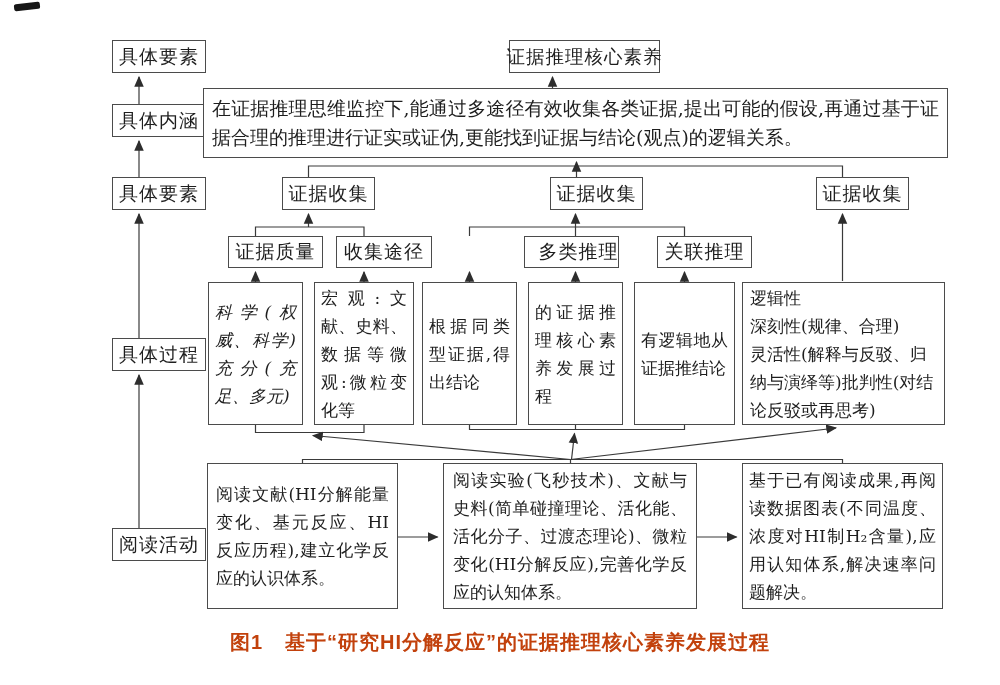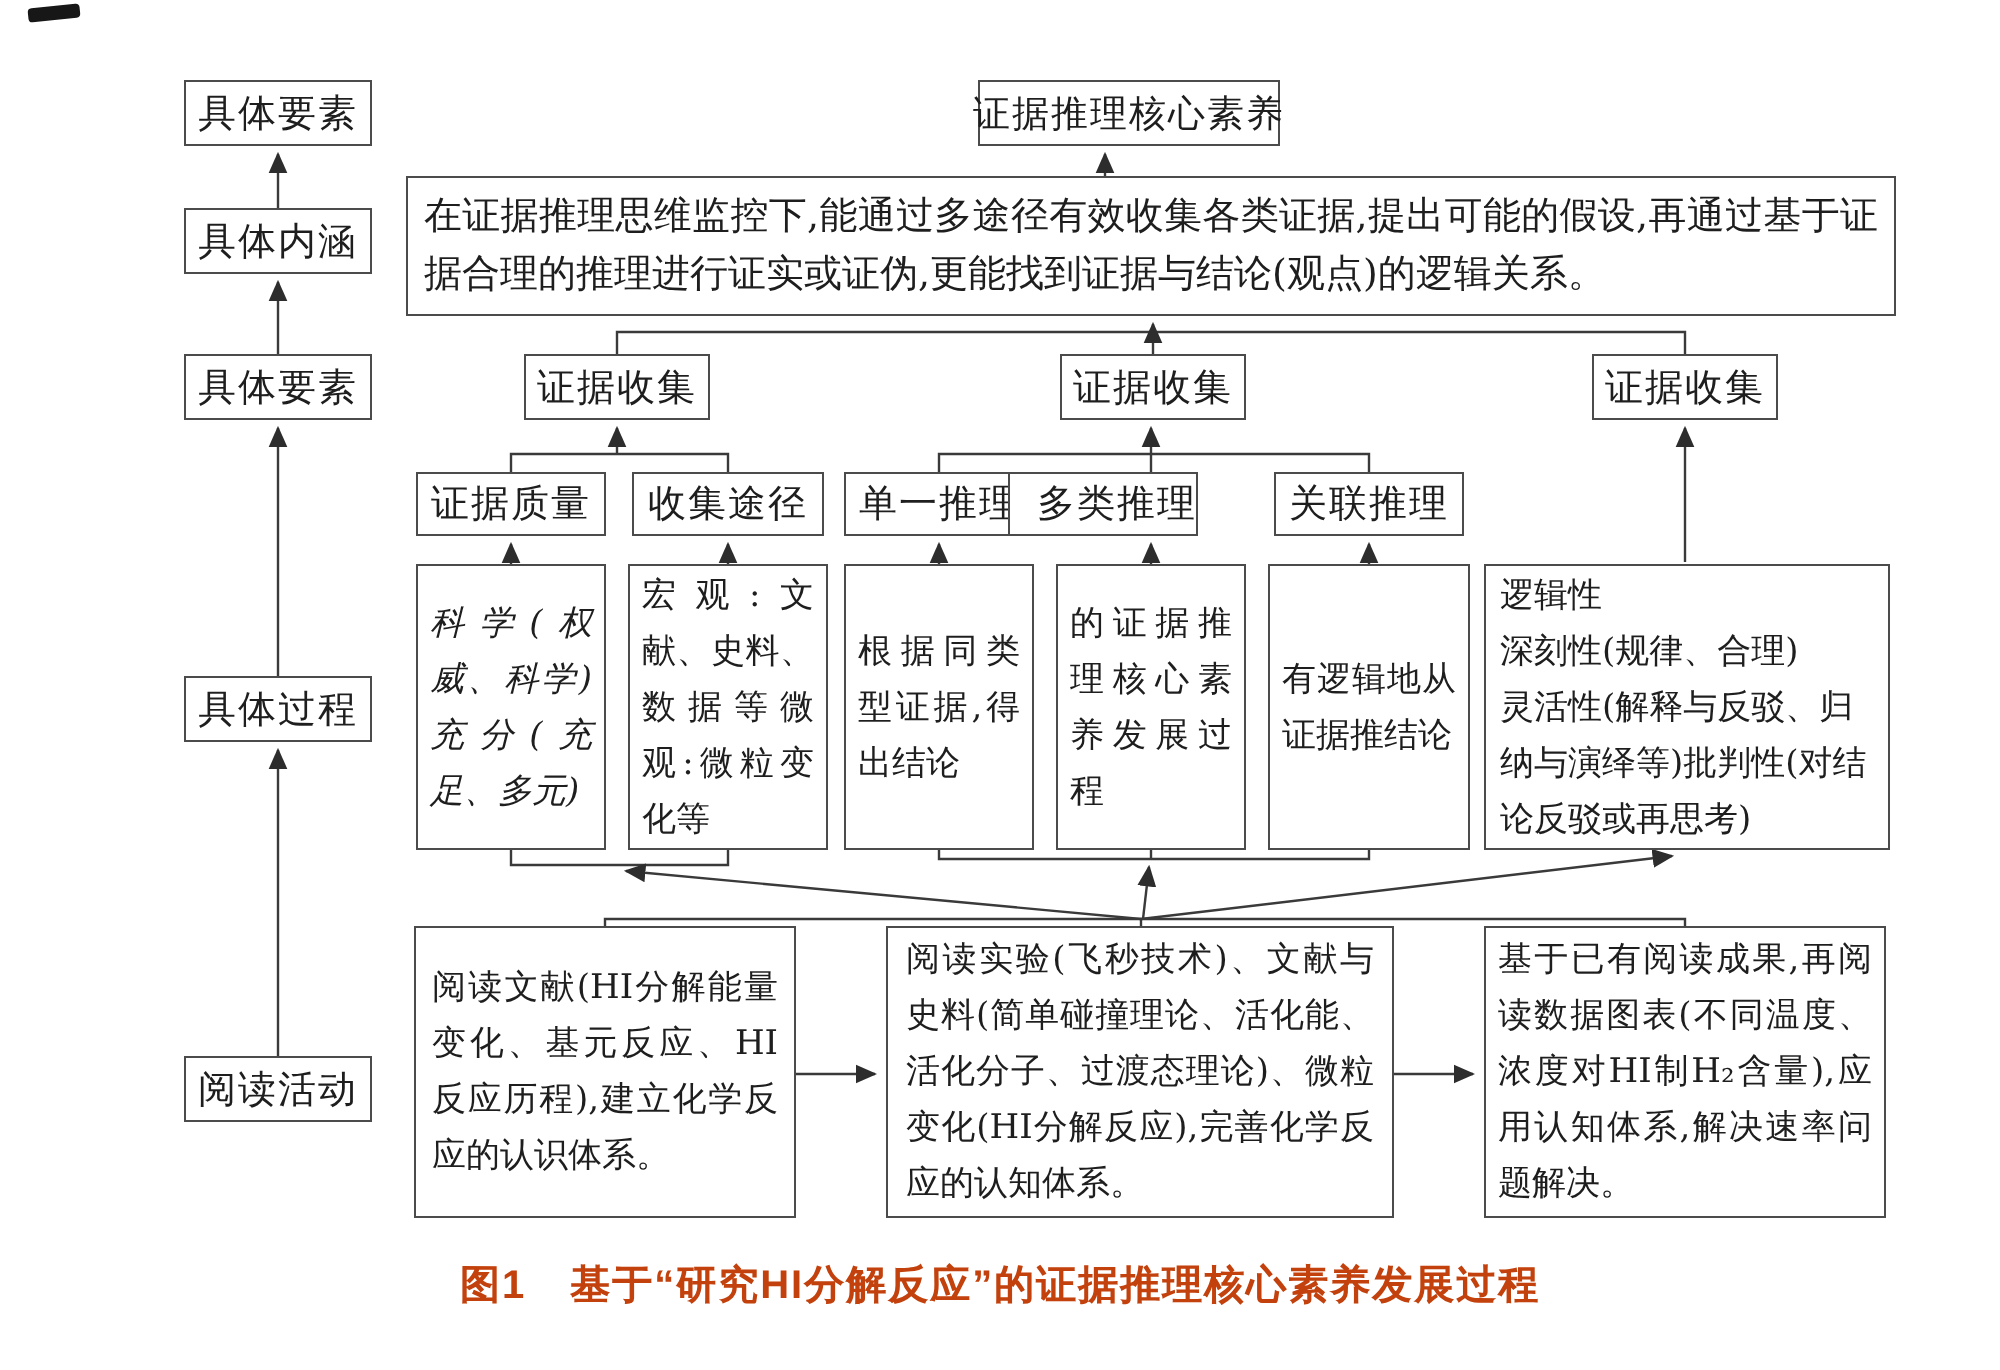--- a/index.html
+++ b/index.html
@@ -5,21 +5,21 @@
   html,body{margin:0;padding:0;background:#fff;}
   .stage{
     position:relative;width:1000px;height:685px;background:#fff;overflow:hidden;
     font-family:"DejaVu Serif","Liberation Serif",serif;color:#1e1e1e;
   }
   .box{
     position:absolute;box-sizing:border-box;border:1.3px solid #4b4b4b;background:#fff;
   }
   .lbl{
     display:flex;align-items:center;justify-content:center;
-    font-size:19px;letter-spacing:1px;white-space:nowrap;
+    font-size:19px;letter-spacing:1px;white-space:nowrap;margin-left:20px;
   }
   .content{
     display:flex;flex-direction:column;justify-content:center;
     font-size:17px;line-height:28px;text-align:justify;
   }
   .jfy{text-align:justify;}
   .prewrap{white-space:pre-wrap;text-align:left;}
   .bigdef{
     display:flex;flex-direction:column;justify-content:center;
     font-size:19px;line-height:29px;padding:0 8px;text-align:justify;
@@ -101,21 +101,20 @@
   <div class="box lbl" style="left:489px;top:40px;width:151px;height:33px;font-size:18.5px;">证据推理核心素养</div>
 
   <div class="box bigdef" style="left:203px;top:88px;width:745px;height:70px;">在证据推理思维监控下,能通过多途径有效收集各类证据,提出可能的假设,再通过基于证据合理的推理进行证实或证伪,更能找到证据与结论(观点)的逻辑关系。</div>
 
   <div class="box lbl" style="left:262px;top:177px;width:93px;height:33px;">证据收集</div>
   <div class="box lbl" style="left:530px;top:177px;width:93px;height:33px;">证据收集</div>
   <div class="box lbl" style="left:796px;top:177px;width:93px;height:33px;">证据收集</div>
 
   <div class="box lbl" style="left:208px;top:236px;width:95px;height:32px;">证据质量</div>
   <div class="box lbl" style="left:316px;top:236px;width:96px;height:32px;">收集途径</div>
-  <div class="box lbl" style="left:422px;top:236px;width:95px;height:32px;">单一推理</div>
   <div class="box lbl" style="left:504px;top:236px;width:95px;height:32px;padding-left:14px;">多类推理</div>
   <div class="box lbl" style="left:637px;top:236px;width:95px;height:32px;">关联推理</div>
 
   <div class="box content jfy" style="left:208px;top:282px;width:95px;height:143px;padding:0 6px;font-style:italic;">科学(权威、科学)充分(充足、多元)</div>
   <div class="box content jfy" style="left:314px;top:282px;width:100px;height:143px;padding:0 6px;">宏观:文献、史料、数据等微观:微粒变化等</div>
   <div class="box content jfy" style="left:422px;top:282px;width:95px;height:143px;padding:0 6px;">根据同类型证据,得出结论</div>
   <div class="box content jfy" style="left:528px;top:282px;width:95px;height:143px;padding:0 6px;">的证据推理核心素养发展过程</div>
   <div class="box content jfy" style="left:634px;top:282px;width:101px;height:143px;padding:0 6px;">有逻辑地从证据推结论</div>
 
   <div class="box content prewrap" style="left:742px;top:282px;width:203px;height:143px;padding:0 7px;">逻辑性

